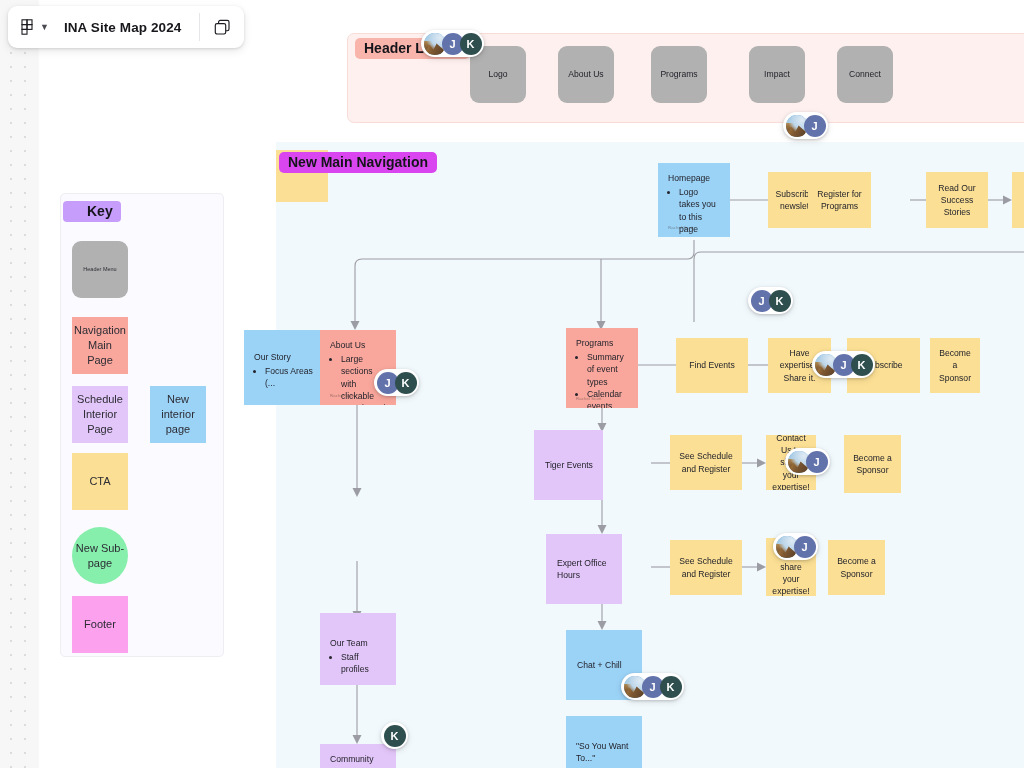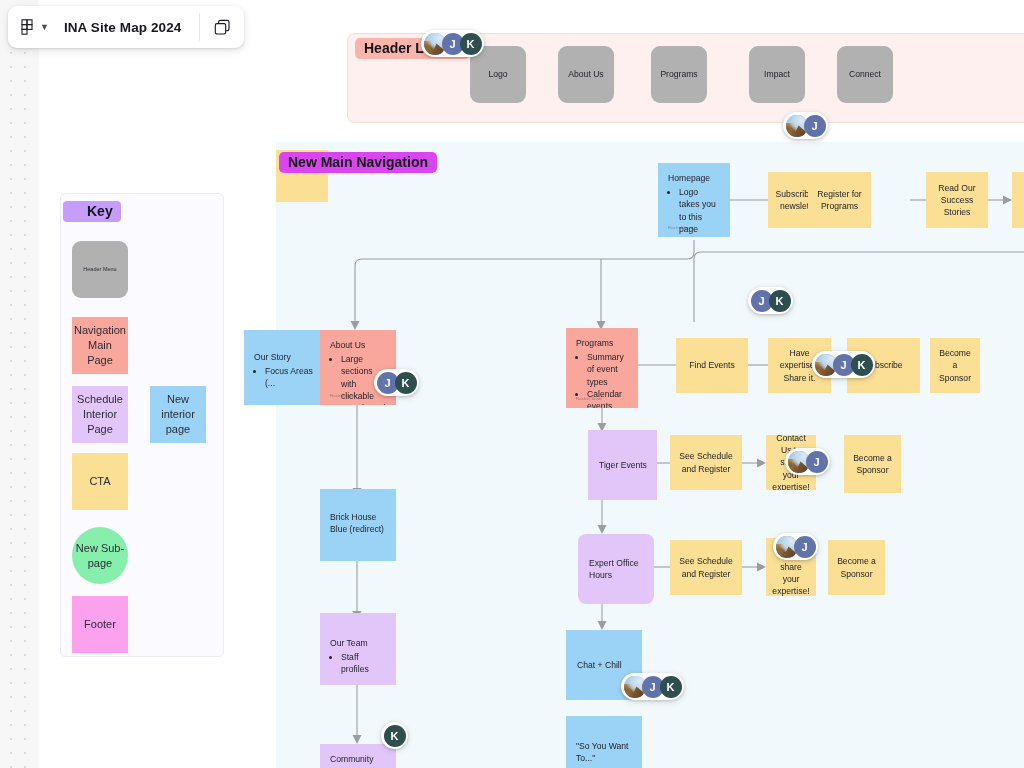--- a/index.html
+++ b/index.html
@@ -309,49 +309,46 @@
   <div class="node yellow center" style="left:768px; top:338px; width:63px; height:55px;">
     <span>Have expertise? Share it.</span>
   </div>
   <div class="node yellow center" style="left:847px; top:338px; width:73px; height:55px;">
     <span>Subscribe</span>
   </div>
   <div class="node yellow center" style="left:930px; top:338px; width:50px; height:55px;">
     <span>Become a Sponsor</span>
   </div>
 
-  <div class="node purple vcenter" style="left:588px; top:430px; width:69px; height:70px;">
+  <div class="node purple vcenter" style="left:534px; top:430px; width:69px; height:70px;">
     <span>Tiger Events</span>
   </div>
   <div class="node yellow center" style="left:670px; top:435px; width:72px; height:55px;">
     <span>See Schedule and Register</span>
   </div>
   <div class="node yellow center" style="left:766px; top:435px; width:50px; height:55px;">
     <span>Contact Us to share your expertise!</span>
   </div>
   <div class="node yellow center" style="left:844px; top:435px; width:57px; height:58px;">
     <span>Become a Sponsor</span>
   </div>
 
-  <div class="node purple vcenter" style="left:578px; top:534px; width:76px; height:70px;border-radius:8px;">
+  <div class="node purple vcenter" style="left:546px; top:534px; width:76px; height:70px;">
     <span>Expert Office Hours</span>
   </div>
   <div class="node yellow center" style="left:670px; top:540px; width:72px; height:55px;">
     <span>See Schedule and Register</span>
   </div>
   <div class="node yellow center" style="left:766px; top:538px; width:50px; height:58px;">
     <span>Contact Us to share your expertise!</span>
   </div>
   <div class="node yellow center" style="left:828px; top:540px; width:57px; height:55px;">
     <span>Become a Sponsor</span>
   </div>
 
-  <div class="node blue" style="left:320px; top:489px; width:76px; height:72px; padding-top:22px;">
-    <span>Brick House Blue (redirect)</span>
-  </div>
   <div class="node purple" style="left:320px; top:613px; width:76px; height:72px; padding-top:24px;">
     <span class="title">Our Team</span>
     <ul>
         <li>Staff profiles</li>
       </ul>
   </div>
   <div class="node purple" style="left:320px; top:744px; width:76px; height:72px; padding-top:9px;">
     <span>Community Partners</span>
   </div>
 

